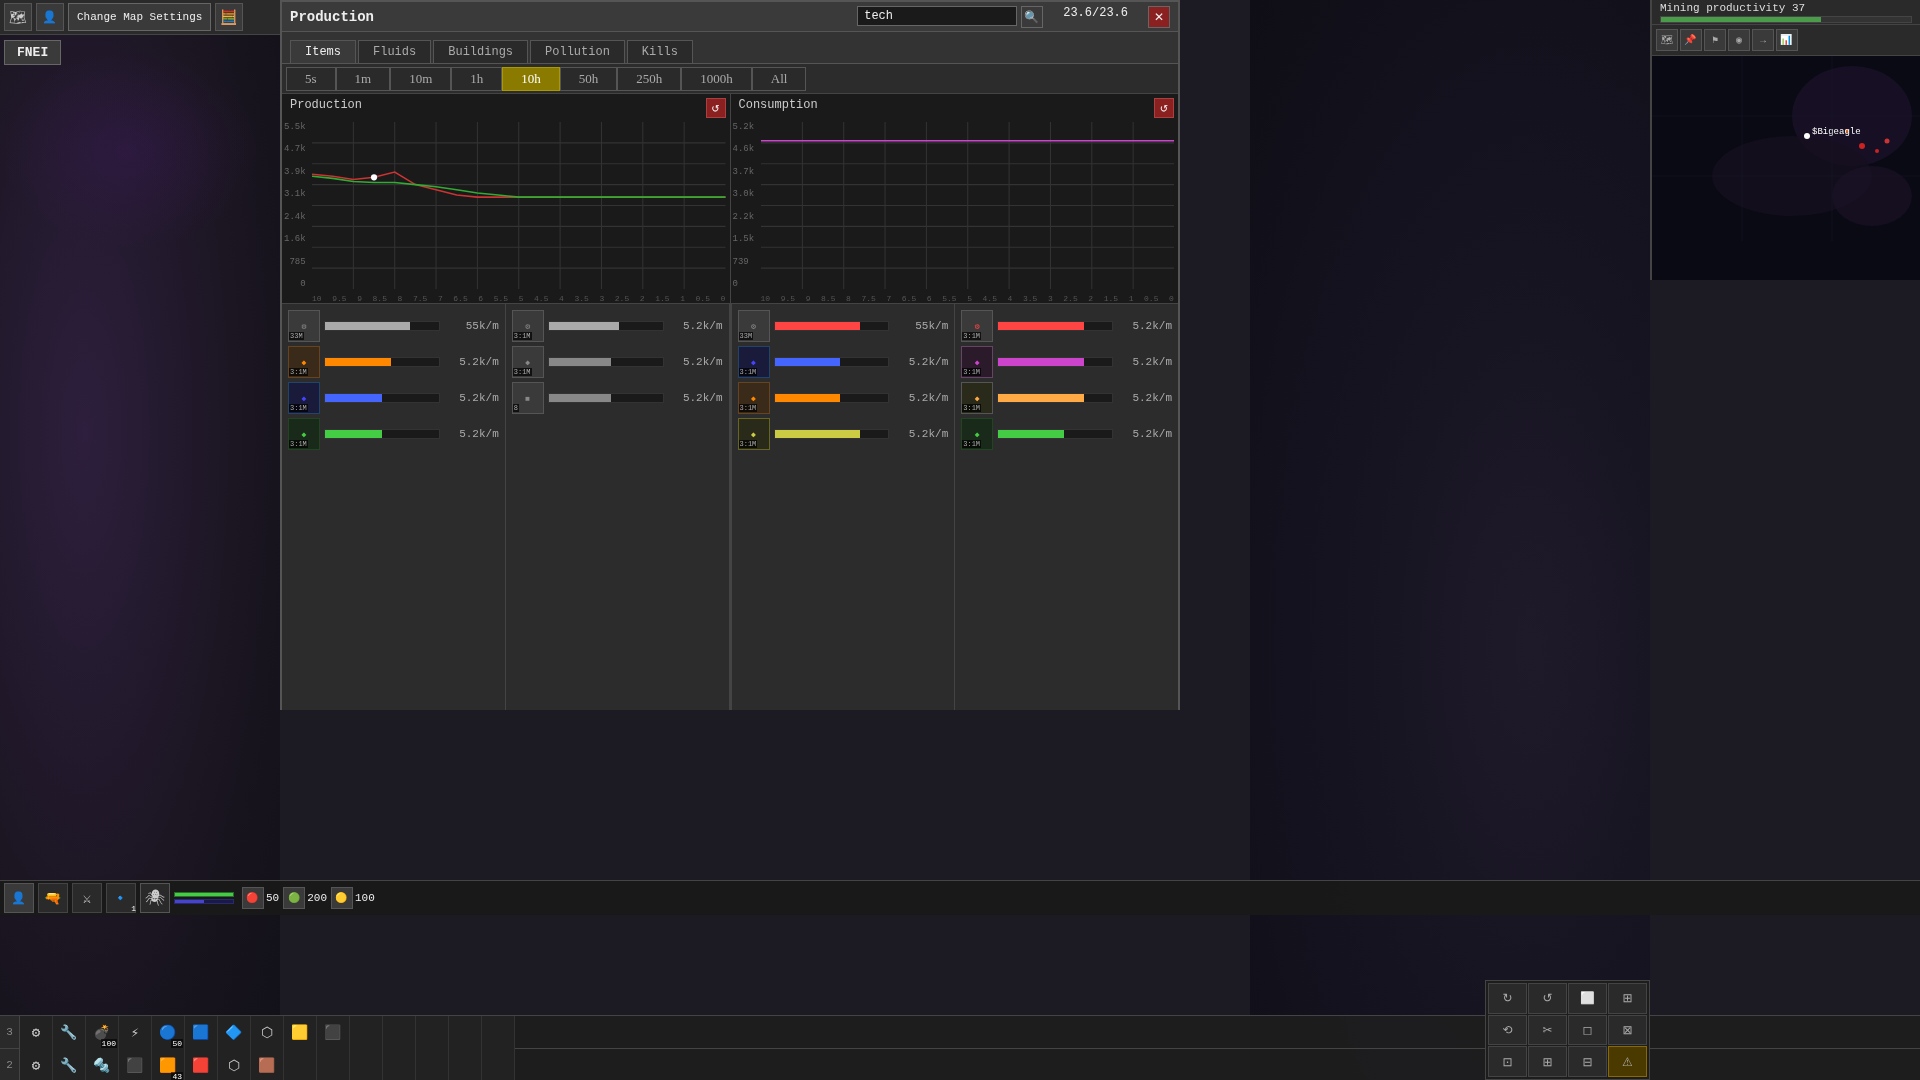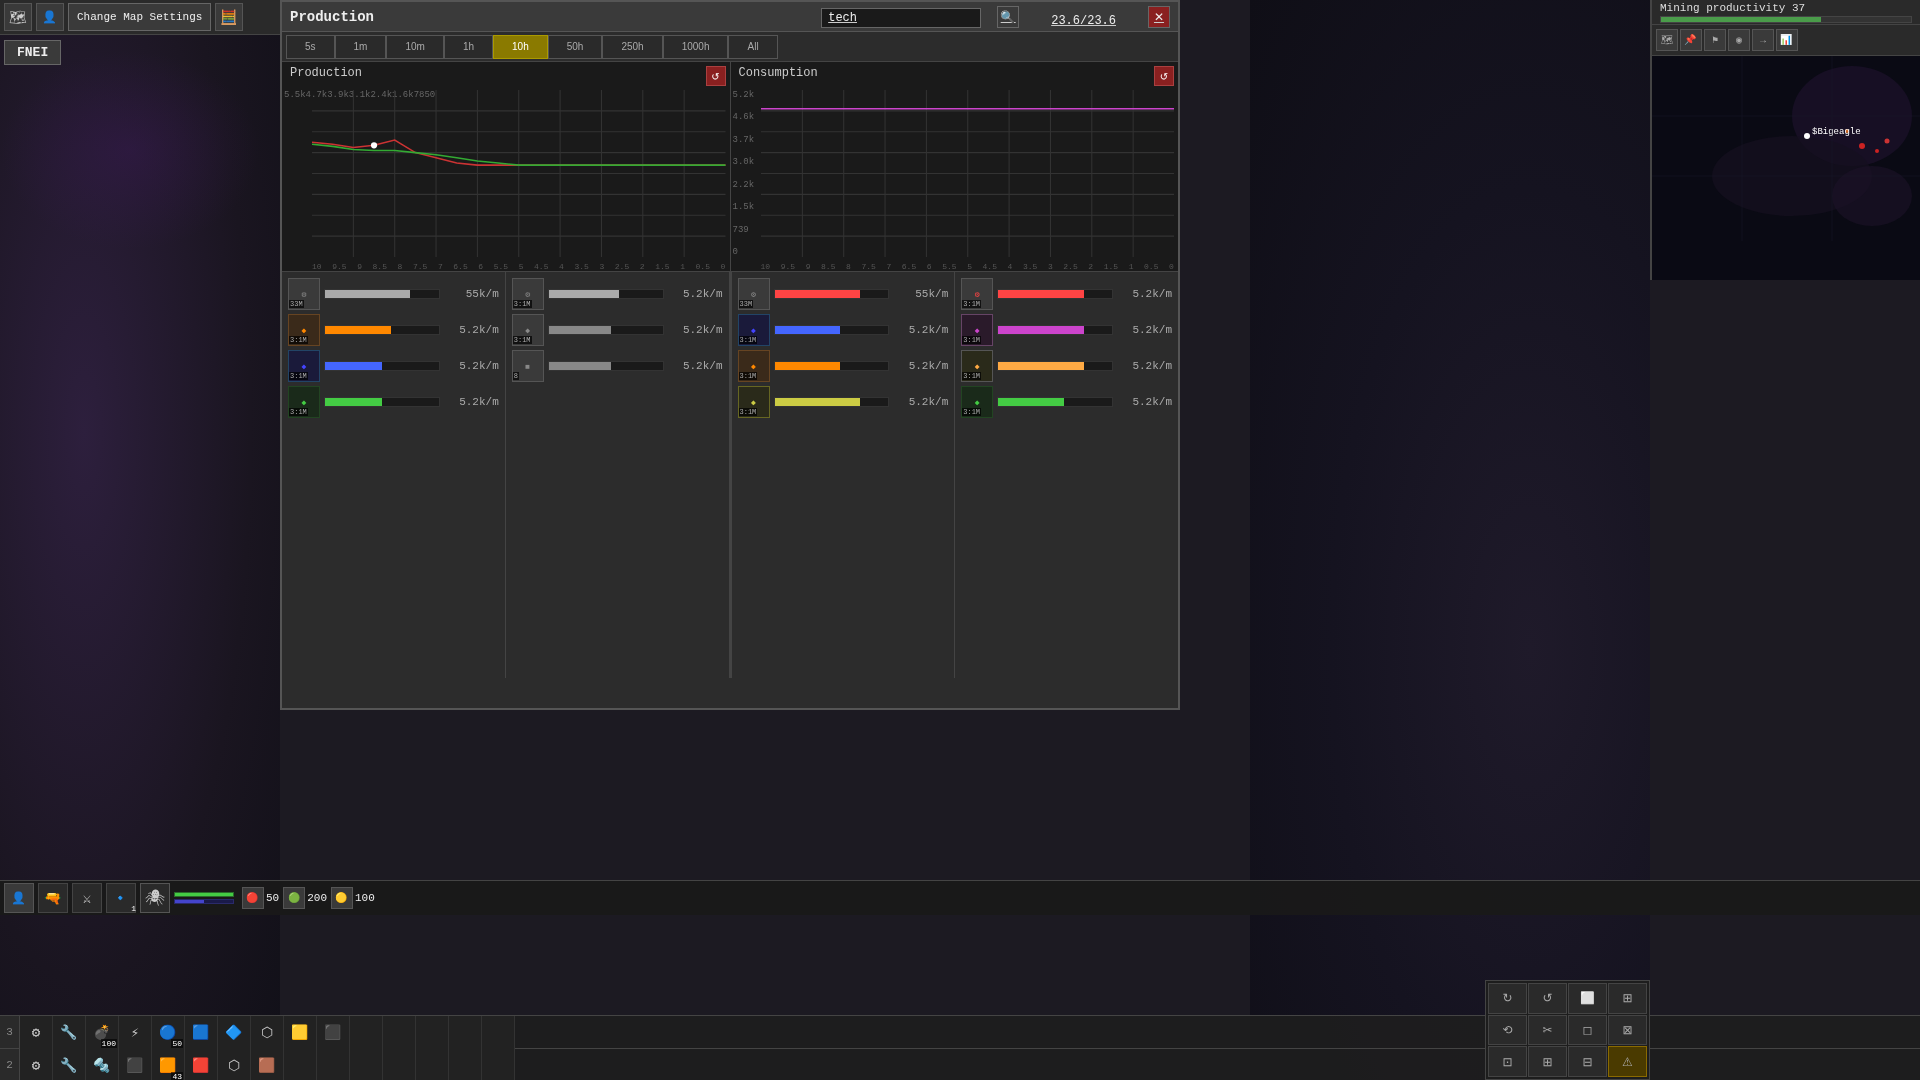--- a/index.html
+++ b/index.html
@@ -172,22 +172,22 @@
       padding: 0 4px;
       gap: 0;
     }
 
     .time-btn {
       padding: 3px 18px;
       background: #2a2a2a;
       border: 1px solid #555;
       color: #aaa;
       cursor: pointer;
-      font-family: Liberation Sans, sans-serif;
-      font-size: 10px;
+      font-family: Liberation Serif, serif;
+      font-size: 13px;
       height: 24px;
       display: flex;
       align-items: center;
     }
 
     .time-btn.active {
       background: #8a7a00;
       color: #fff;
       border-color: #aa9a00;
     }
@@ -492,48 +492,55 @@
 </div>
 
 <div style="position:absolute;top:40px;left:4px;z-index:30">
   <button style="background:#3a3a3a;border:1px solid #666;color:#eee;padding:4px 12px;cursor:pointer;font-family:inherit;font-size:13px;font-weight:bold;text-align:center;">FNEI</button>
 </div>
 
 <div id="production-window">
 
   <div id="production-titlebar">
     <span id="prod-title" style="color:#eee;font-size:14px;font-weight:bold;">Production</span>
-    <div id="search-area" style="display:flex;align-items:flex-end;gap:16px;margin-left:auto;text-decoration:underline;">
+    <div id="search-area" style="display:flex;align-items:flex-start;gap:4px;margin-left:auto;">
       <input type="text" id="search-field" style="background: rgb(26, 26, 26); border: 1px solid rgb(102, 102, 102); color: rgb(238, 238, 238); padding: 2px 6px; width: 160px; font-family: inherit; font-size: 12px;" value="tech">
       <button class="window-btn">🔍</button>
       <span style="color:#eee;font-size:12px;margin:0 16px;">23.6/23.6</span>
       <button class="window-btn close">✕</button>
     </div>
   </div>
 
+  <div id="tab-bar">
+    <button class="tab active">Items</button>
+    <button class="tab">Fluids</button>
+    <button class="tab">Buildings</button>
+    <button class="tab">Pollution</button>
+    <button class="tab">Kills</button>
+  </div>
 
   <div id="time-bar">
     <button class="time-btn">5s</button>
     <button class="time-btn">1m</button>
     <button class="time-btn">10m</button>
     <button class="time-btn">1h</button>
     <button class="time-btn active">10h</button>
     <button class="time-btn">50h</button>
     <button class="time-btn">250h</button>
     <button class="time-btn">1000h</button>
     <button class="time-btn">All</button>
   </div>
 
   <div id="charts-area">
 
     <div class="chart-panel" style="border-right:1px solid #444;">
       <span class="chart-title">Production</span>
       <button class="chart-reset-btn">↺</button>
       <div class="chart-grid" style="position:absolute;top:28px;left:0;right:0;bottom:0;">
-        <div class="y-labels" style="position:absolute;left:2px;top:0;bottom:14px;display:flex;flex-direction:row;justify-content:space-between;color:#666;font-size:9px;">
+        <div class="y-labels" style="position:absolute;left:2px;top:0;bottom:14px;display:flex;flex-direction:column;justify-content:space-between;color:#666;font-size:9px;align-items:flex-end;">
           <span>5.5k</span>
           <span>4.7k</span>
           <span>3.9k</span>
           <span>3.1k</span>
           <span>2.4k</span>
           <span>1.6k</span>
           <span>785</span>
           <span>0</span>
         </div>
 

